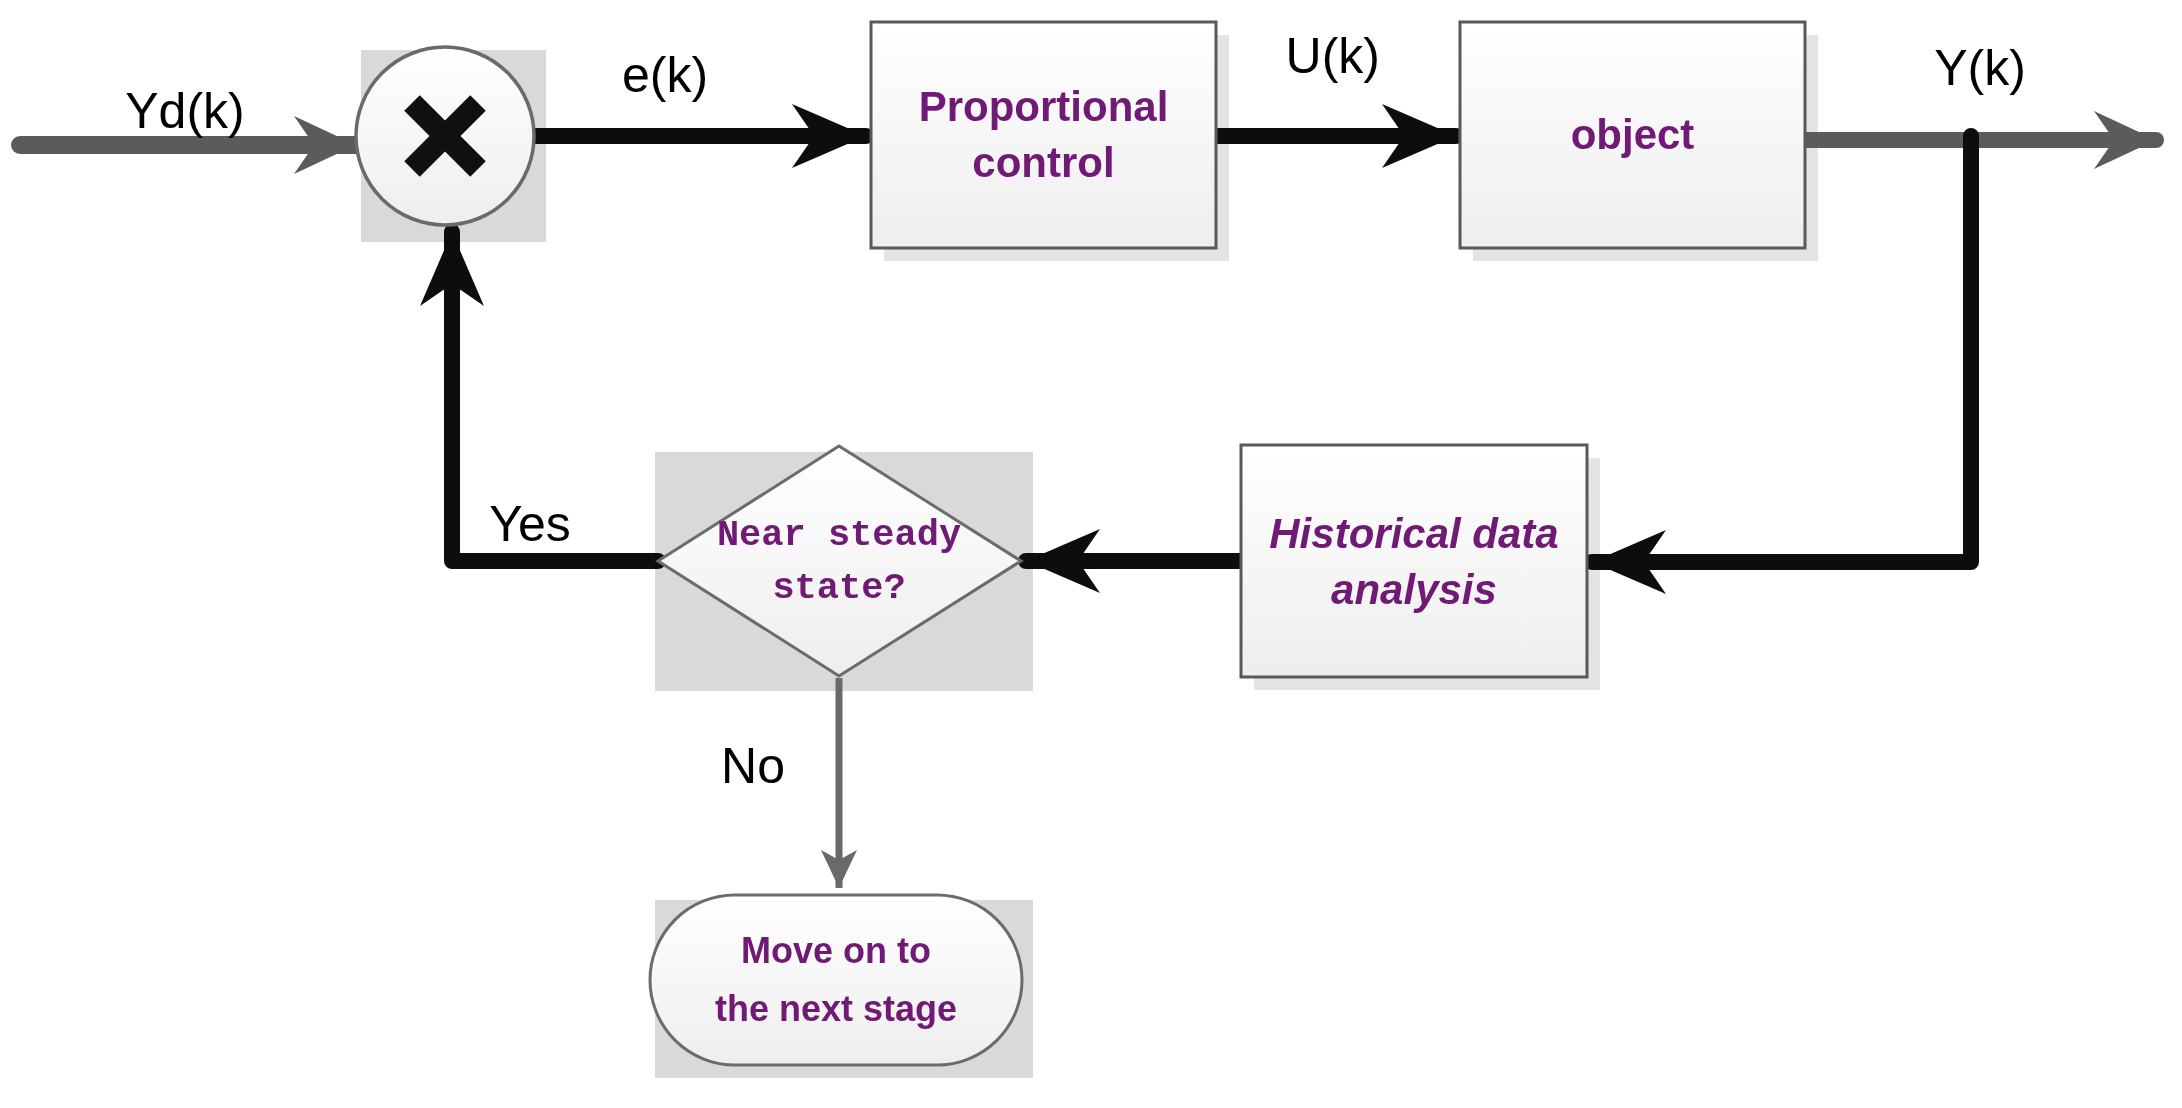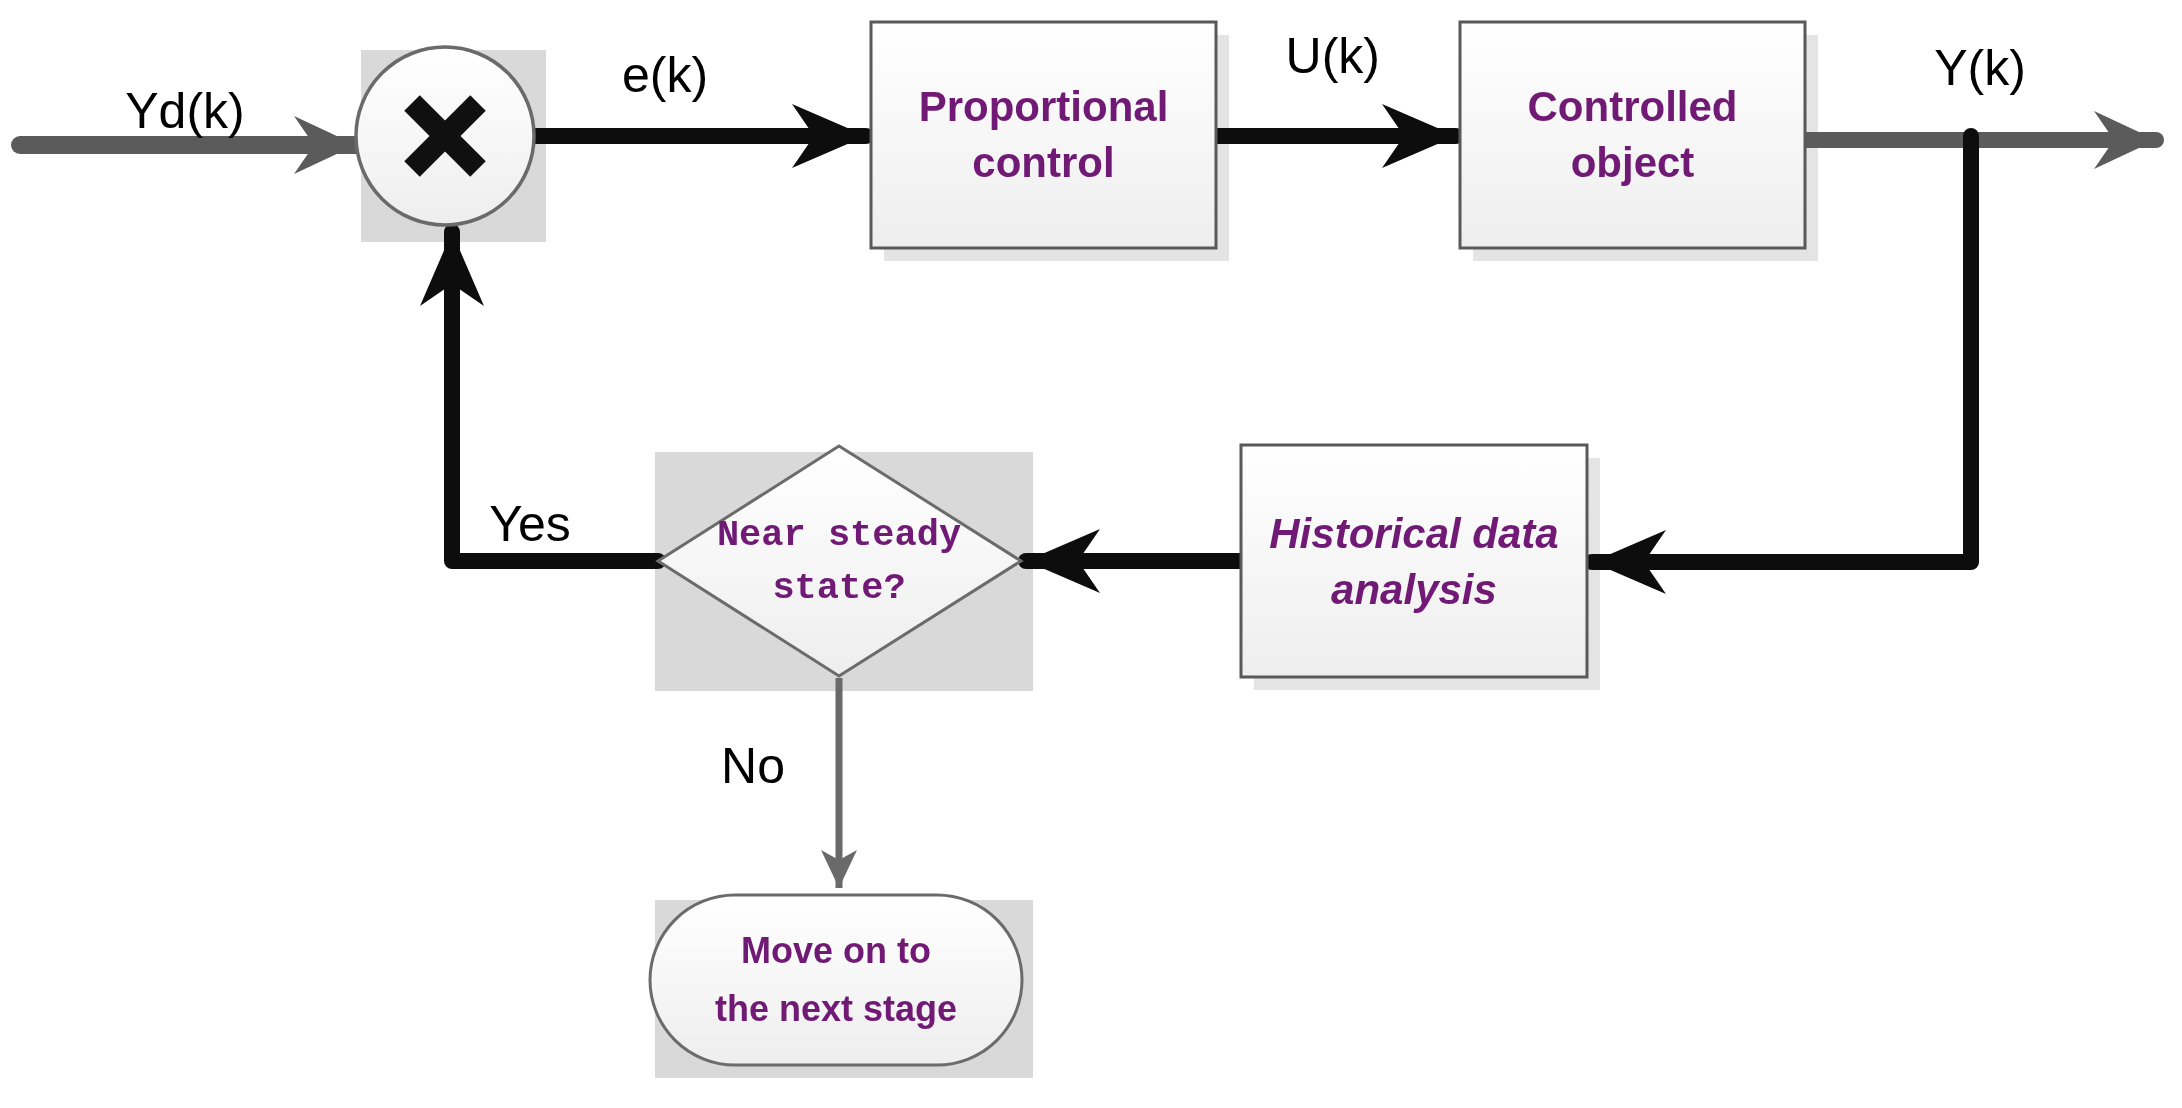--- a/index.html
+++ b/index.html
@@ -75,21 +75,20 @@
   <div class="lbl" style="left:1230px;top:26px;width:150px;text-align:right;">U(k)</div>
   <div class="lbl" style="left:1900px;top:38px;width:160px;">Y(k)</div>
   <div class="lbl" style="left:460px;top:470px;width:140px;margin-top:24px;">Yes</div>
   <div class="lbl" style="left:688px;top:736px;width:130px;">No</div>
 
   <div class="node-lbl box-txt" style="left:871px;top:22px;width:345px;height:226px;">
     <span>Proportional</span>
     <span>control</span>
   </div>
   <div class="node-lbl box-txt" style="left:1460px;top:22px;width:345px;height:226px;">
-    <span>Controlled</span>
     <span>object</span>
   </div>
   <div class="node-lbl box-txt" style="left:1241px;top:450px;width:346px;height:224px;font-style:italic;">
     <span>Historical data</span>
     <span>analysis</span>
   </div>
   <div class="node-lbl dec-txt" style="left:668px;top:449px;width:342px;height:226px;font-family:Liberation Mono, monospace;">
     <span>Near steady</span>
     <span>state?</span>
   </div>

